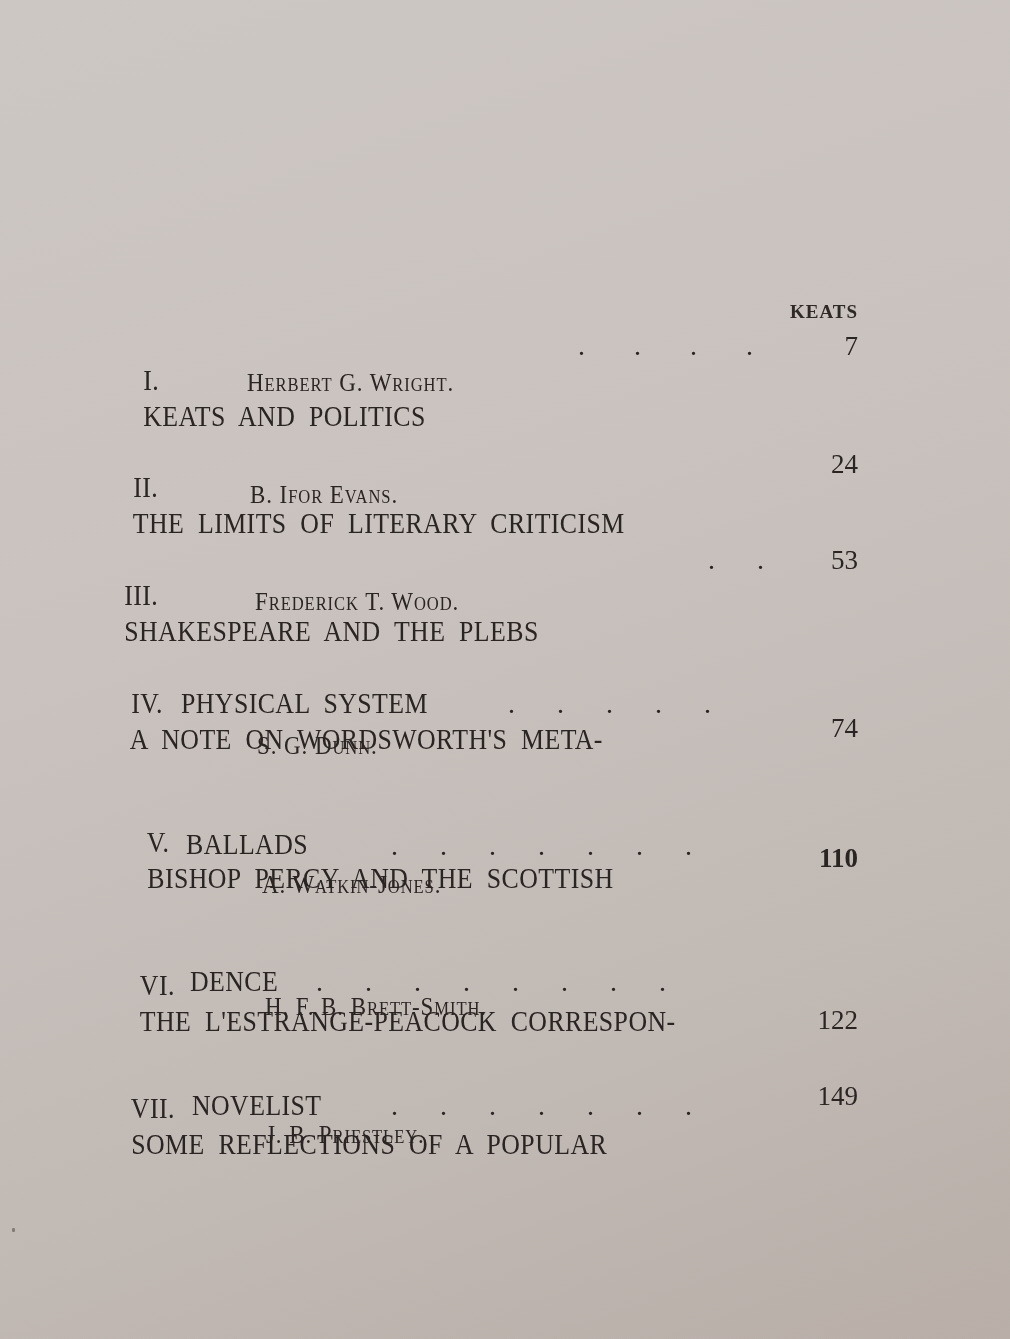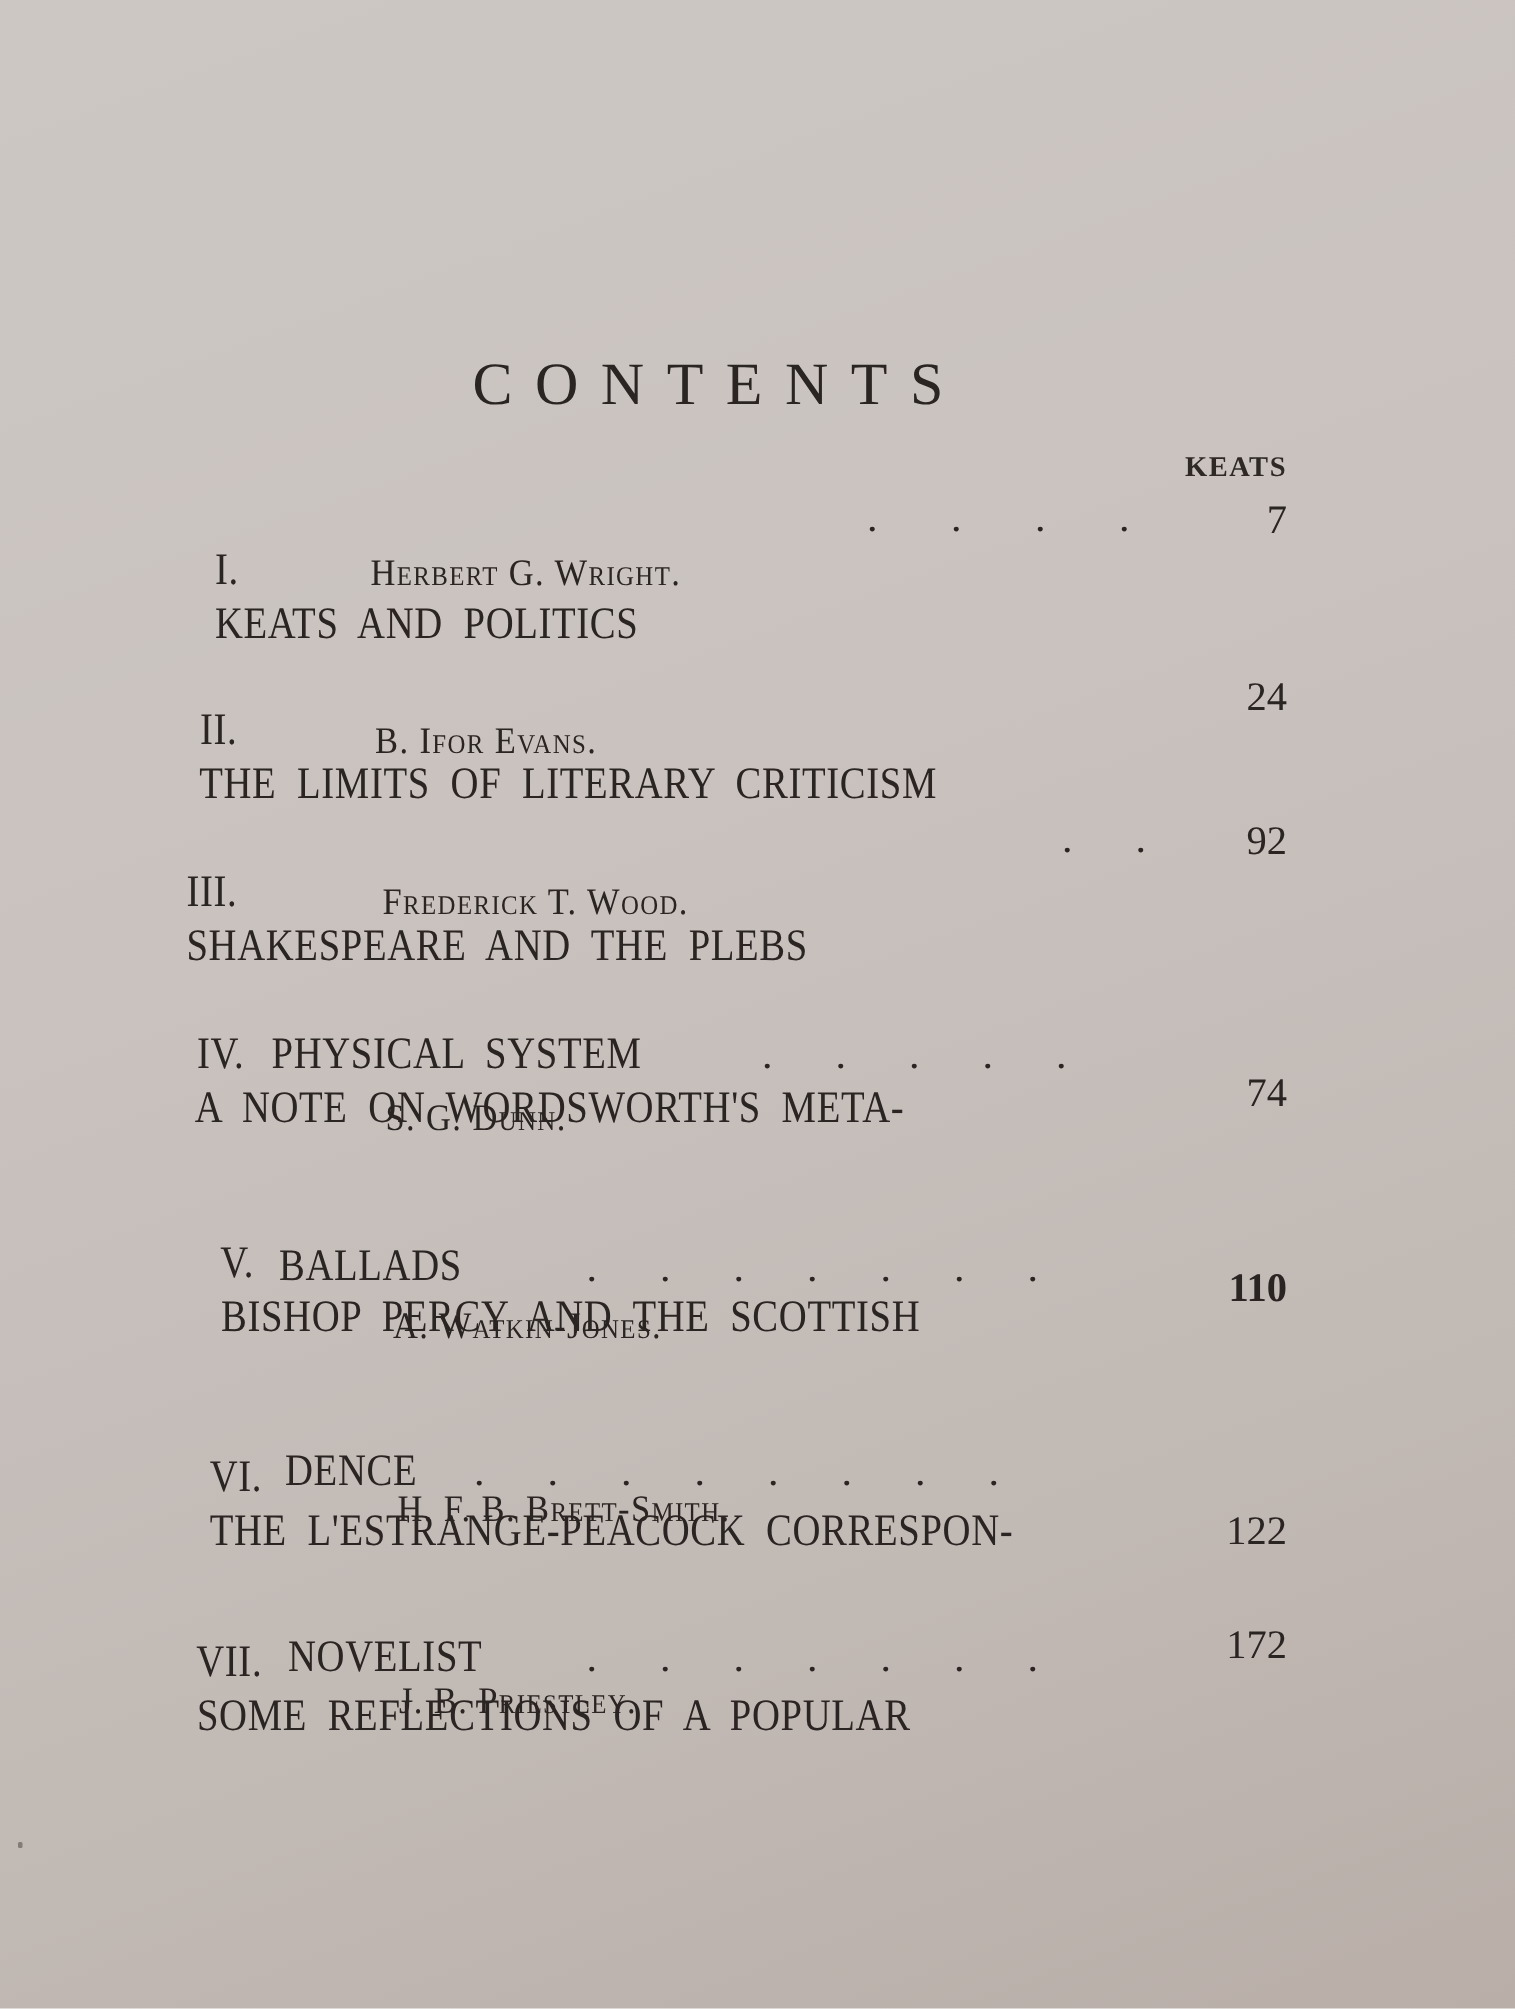--- a/index.html
+++ b/index.html
@@ -74,21 +74,20 @@
     .speck {
       position: absolute; left: 12px; top: 1228px; width: 3px; height: 4px;
       background: #5a524e; border-radius: 1px; opacity: 0.6;
     }
   </style>
 </head>
 <body>
 
 <div class="page">
 
-  <h1 class="heading">CONTENTS</h1>
   <div class="page-col-label">KEATS</div>
 
   <div>
     <div class="line" style="left: 102px; top: 326px; white-space: pre;">
       <span style="white-space: pre;">I.</span>
       <span style="white-space: pre;">KEATS  AND  POLITICS</span>
     </div>
     <div class="dots" style="left: 578px; top: 328px; white-space: pre;">.       .       .       .</div>
     <div class="pagenum" style="top:328px;">7</div>
     <div class="author" style="left:247px; top:368px;">Herbert G. Wright.</div>
@@ -102,21 +101,21 @@
     <div class="pagenum" style="top:446px;">24</div>
     <div class="author" style="left:250px; top:480px;">B. Ifor Evans.</div>
   </div>
 
   <div>
     <div class="line" style="left: 83px; top: 541px; white-space: pre;">
       <span style="white-space: pre;">III.</span>
       <span style="white-space: pre;">SHAKESPEARE  AND  THE  PLEBS</span>
     </div>
     <div class="dots" style="left: 708px; top: 542px; white-space: pre;">.      .</div>
-    <div class="pagenum" style="top:542px;">92</div>
+    <div class="pagenum" style="top:542px;">53</div>
     <div class="author" style="left:255px; top:587px;">Frederick T. Wood.</div>
   </div>
 
   <div>
     <div class="line" style="left: 90px; top: 649px; white-space: pre;">
       <span style="white-space: pre;">IV.</span>
       <span style="white-space: pre;">A  NOTE  ON  WORDSWORTH'S  META-</span>
     </div>
     <div class="line" style="left: 181px; top: 685px; white-space: pre;">PHYSICAL  SYSTEM</div>
     <div class="dots" style="left: 508px; top: 686px; white-space: pre;">.      .      .      .      .</div>
@@ -146,18 +145,18 @@
     <div class="author" style="left:265px; top:992px;">H. F. B. Brett-Smith.</div>
   </div>
 
   <div>
     <div class="line" style="left: 90px; top: 1054px; white-space: pre;">
       <span style="white-space: pre;">VII.</span>
       <span style="white-space: pre;">SOME  REFLECTIONS  OF  A  POPULAR</span>
     </div>
     <div class="line" style="left: 192px; top: 1087px; white-space: pre;">NOVELIST</div>
     <div class="dots" style="left: 391px; top: 1088px; white-space: pre;">.      .      .      .      .      .      .</div>
-    <div class="pagenum" style="top:1078px;">172</div>
+    <div class="pagenum" style="top:1078px;">149</div>
     <div class="author" style="left:266px; top:1120px;">J. B. Priestley.</div>
   </div>
 
   <div class="speck"></div>
 </div>
 
 </body></html>

